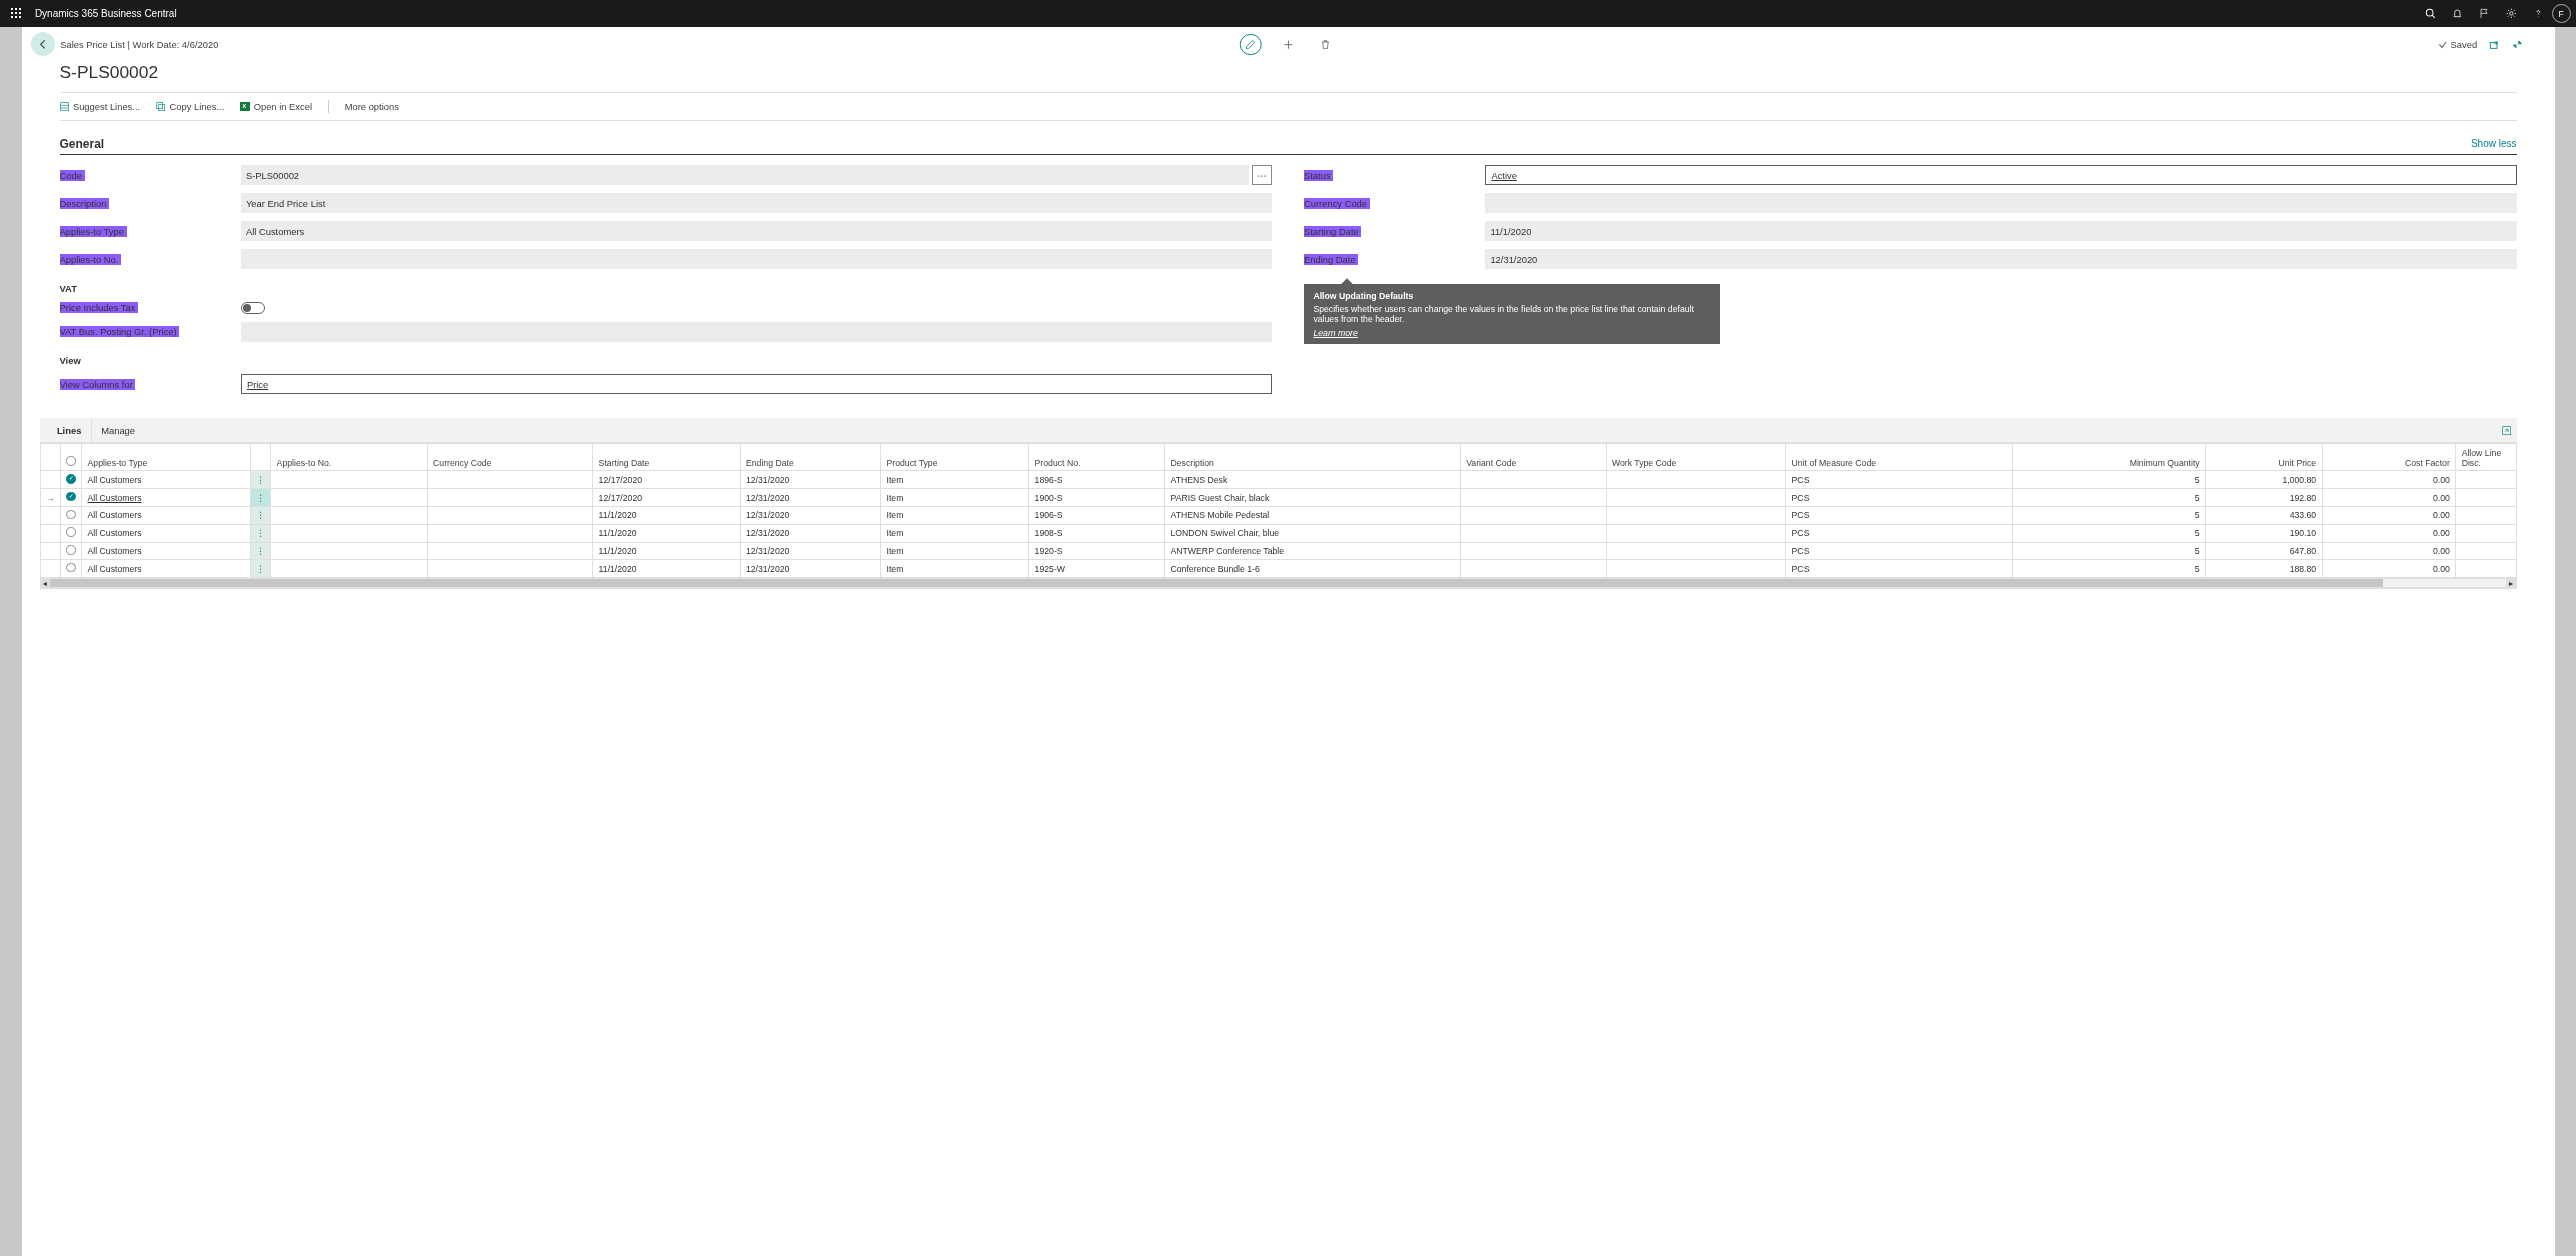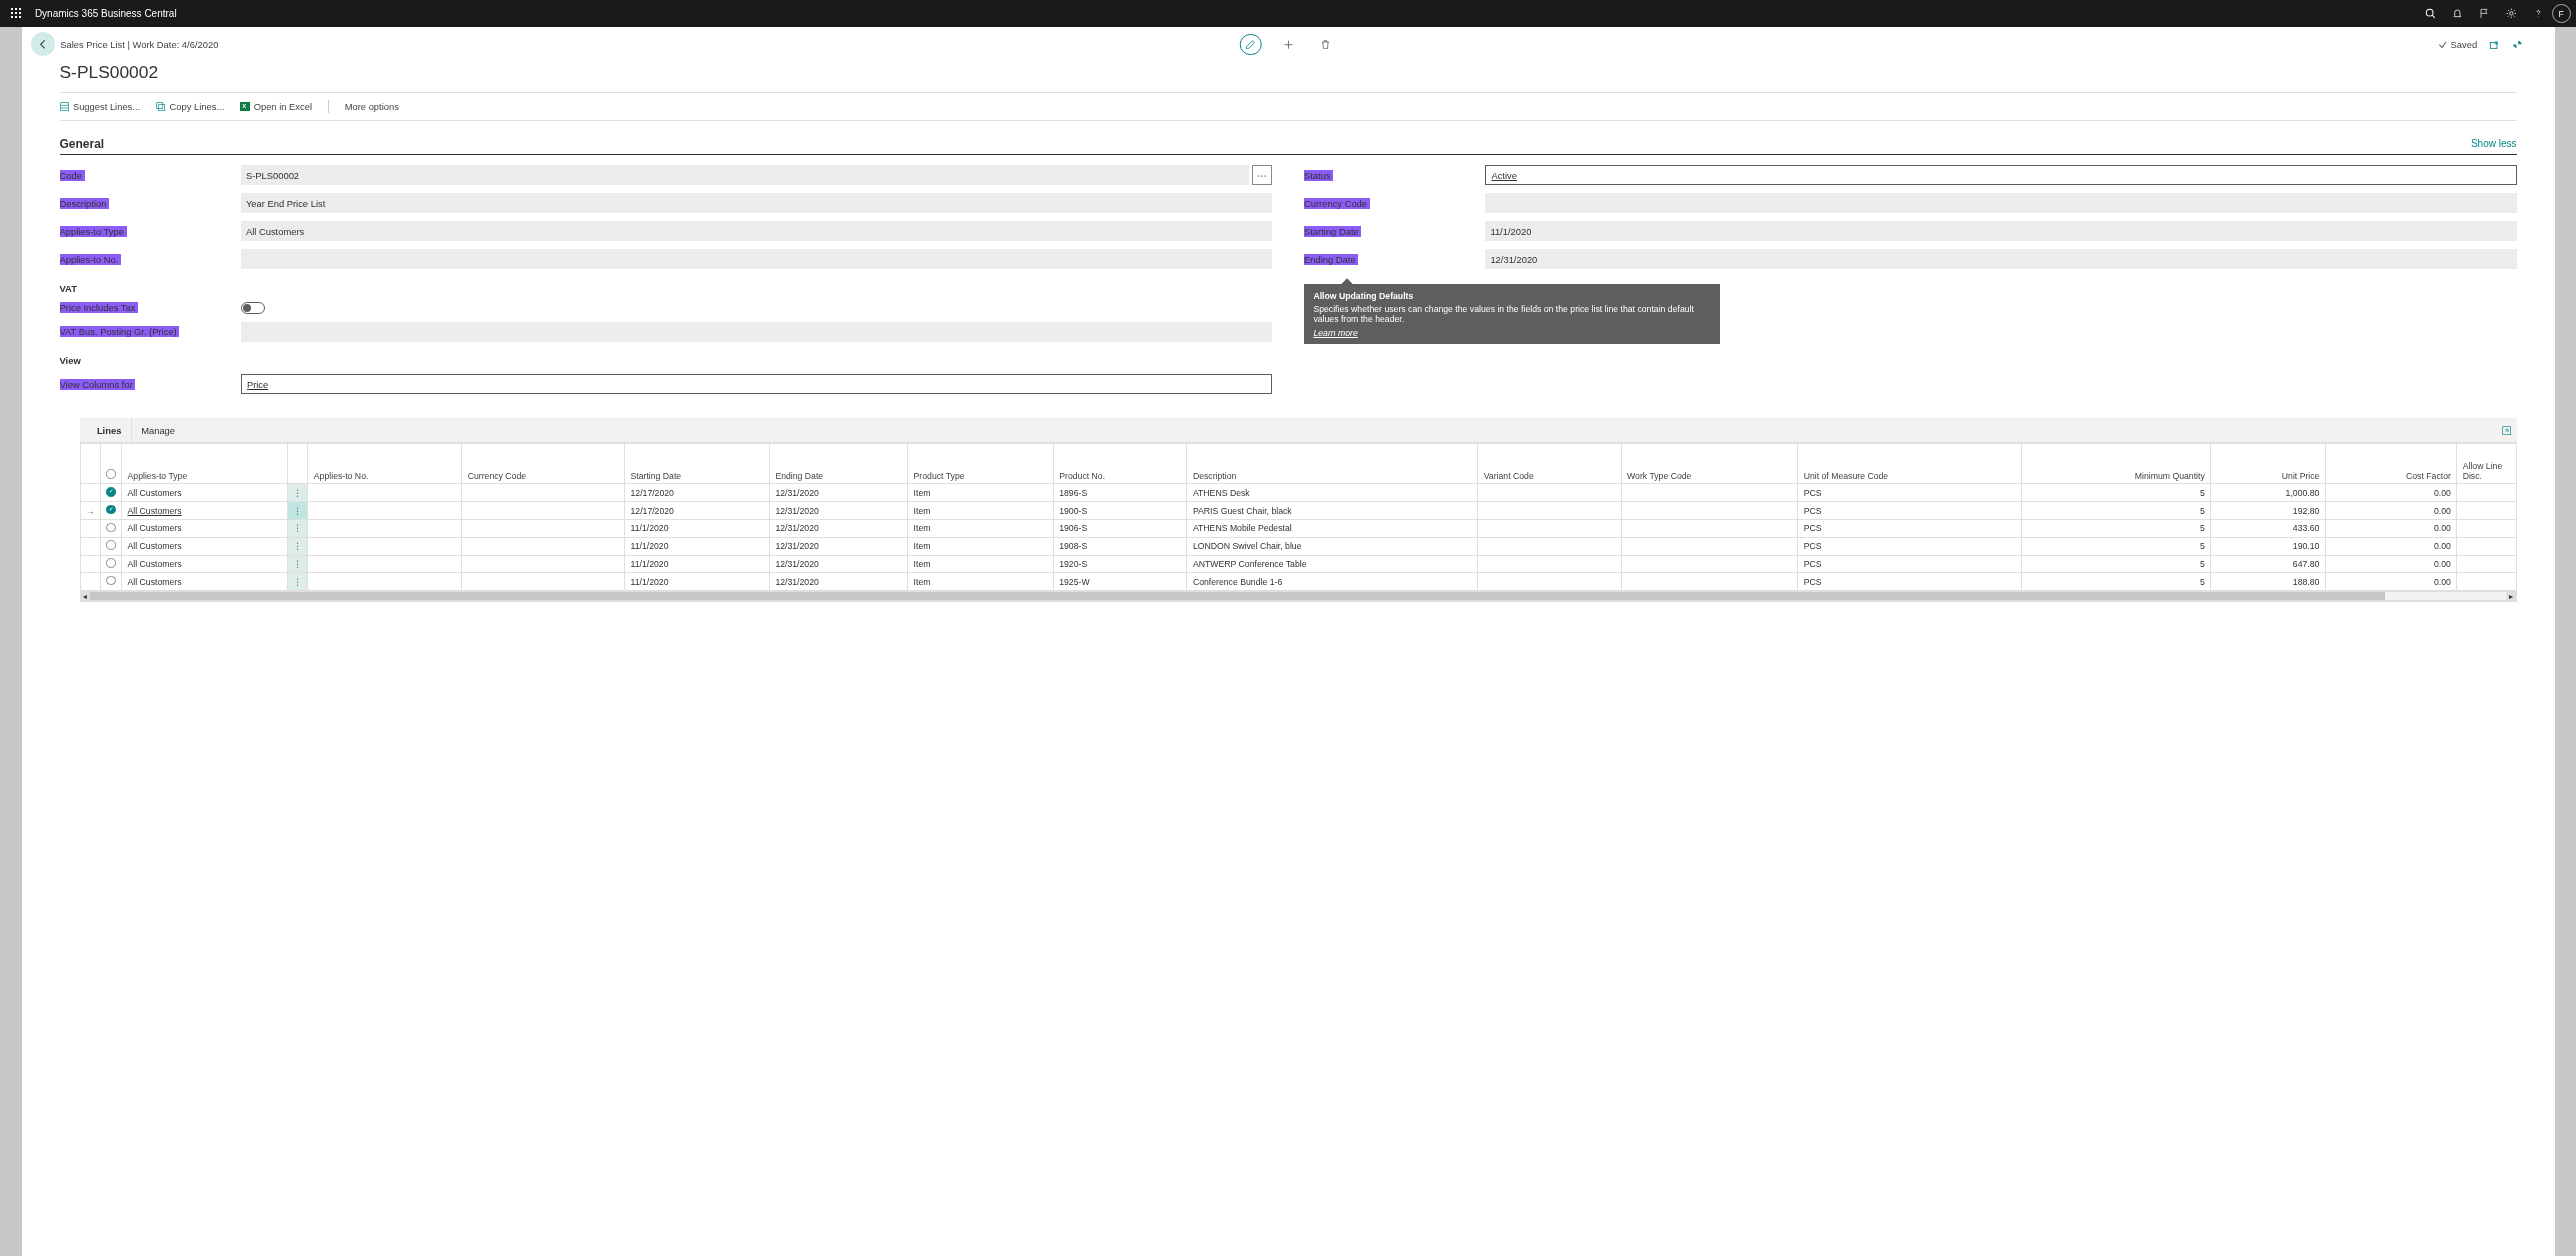--- a/index.html
+++ b/index.html
@@ -59,29 +59,29 @@
 .toggle { width: 24px; height: 12px; border-radius: 6.7px; background: #fff; border: 0.7px solid #605e5c; position: relative; cursor: pointer; }
 .toggle .knob { width: 8px; height: 8px; border-radius: 50%; background: #605e5c; position: absolute; top: 1.3px; left: 1.3px; }
 
 
 .tooltip { position: absolute; background: #605e5c; color: #fff; padding: 6.7px 9.4px; max-width: 416px; font-size: 8.7px; z-index: 10; }
 .tooltip .tt-title { font-weight: 600; margin-bottom: 2.7px; }
 .tooltip .tt-link { font-style: italic; text-decoration: underline; margin-top: 4px; display: inline-block; cursor: pointer; }
 .tooltip .arrow { position: absolute; top: -4px; left: 39px; width: 8px; height: 8px; background: #605e5c; transform: rotate(45deg); }
 
 
-.lines-container { margin: 24px 38px 0 58px; }
+.lines-container { margin: 24px 38px 0 18px; }
 .lines-header { background: #f3f2f1; display: flex; align-items: center; border-bottom: 0.7px solid #e1dfdd; padding-left: 8px; }
 .lines-tab { padding: 6.7px 9.4px; cursor: pointer; }
 .lines-tab.active { font-weight: 600; border-right: 0.7px solid #e1dfdd; }
 .lines-expand { margin-left: auto; padding: 5.4px; cursor: pointer; color: #038387; }
 
 .grid { position: relative; overflow-x: auto; }
 .grid table { width: 100%; border-collapse: collapse; font-size: 8.7px; }
-.grid th { border: 0.7px solid #e1dfdd; padding: 2.7px 5.4px; text-align: left; color: #424242; font-weight: 400; vertical-align: bottom; height: 40px; background: #fff; }
+.grid th { border: 0.7px solid #e1dfdd; padding: 2.7px 5.4px; text-align: left; color: #424242; font-weight: 400; vertical-align: bottom; height: 27px; background: #fff; }
 .grid th.num { text-align: right; }
 .grid td { border: 0.7px solid #e1dfdd; padding: 2.7px 5.4px; height: 16px; }
 .grid td.num { text-align: right; }
 .grid .sel-col { width: 19px; text-align: center; }
 .grid .arrow-col { width: 13.4px; }
 .grid .radio { width: 9.4px; height: 9.4px; border: 0.7px solid #8a8886; border-radius: 50%; display: inline-block; }
 .grid .radio.checked { background: #038387; border-color: #038387; position: relative; }
 .grid .radio.checked::after { content: "✓"; color: #fff; font-size: 6px; position: absolute; top: -0.7px; left: 1.3px; }
 .grid .more-dots { width: 17.4px; background: #c0e6e2; text-align: center; cursor: pointer; }
 .grid tr.current .more-dots { background: #c0e6e2; }

